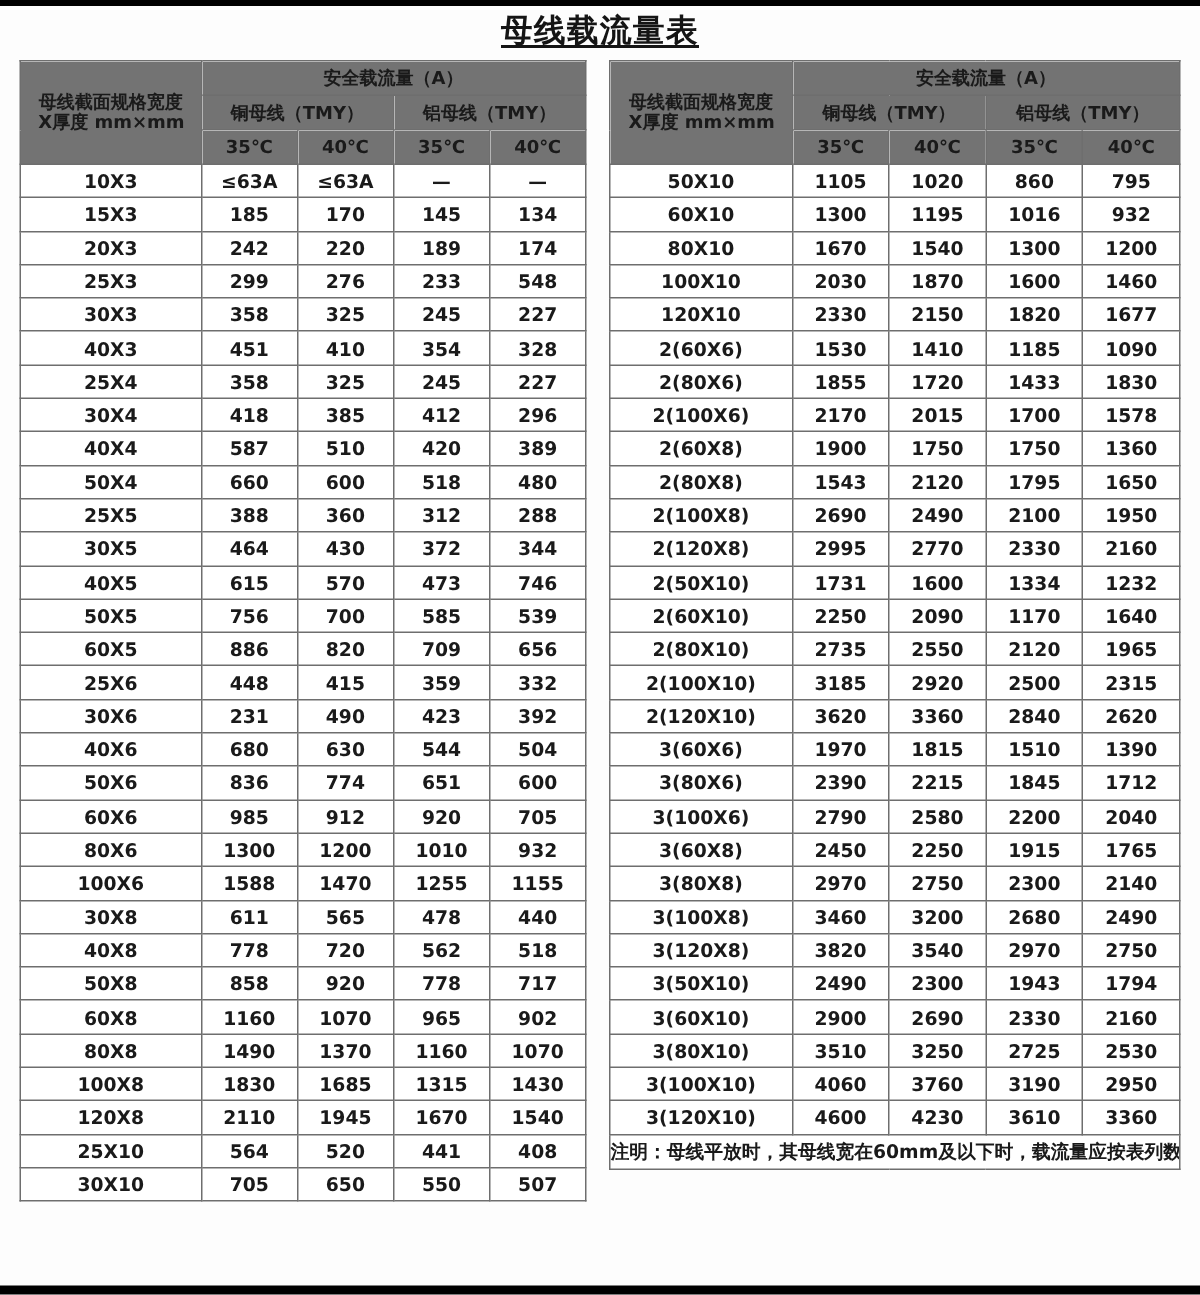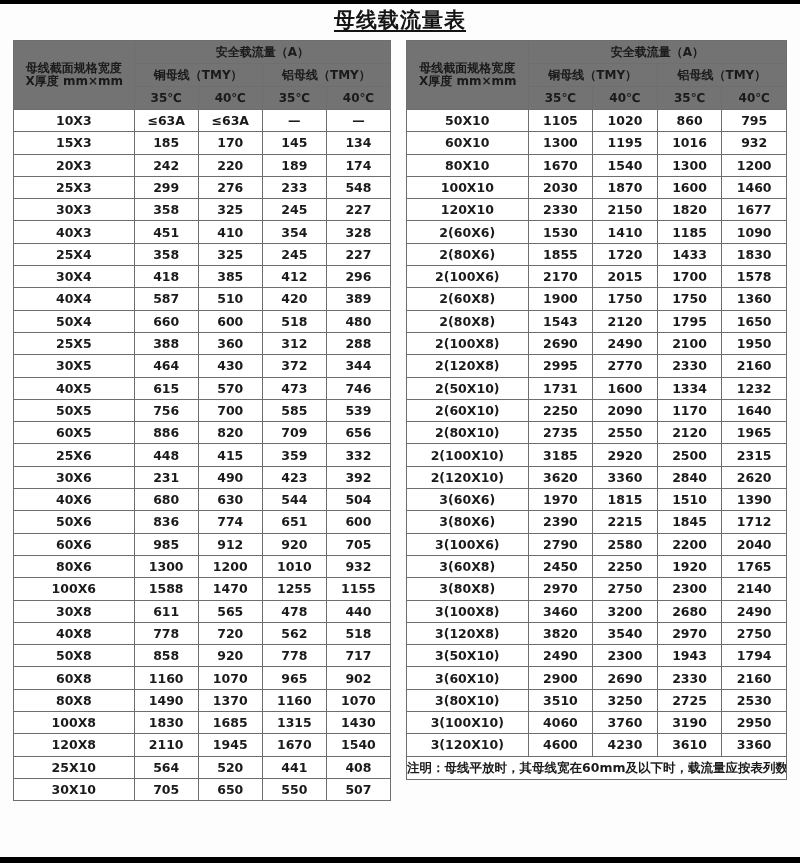--- a/index.html
+++ b/index.html
@@ -530,21 +530,21 @@
               <td class="spec-cell">3(100X6)</td>
               <td class="val">2790</td>
               <td class="val">2580</td>
               <td class="val">2200</td>
               <td class="val">2040</td>
             </tr>
             <tr class="datarow">
               <td class="spec-cell">3(60X8)</td>
               <td class="val">2450</td>
               <td class="val">2250</td>
-              <td class="val">1920</td>
+              <td class="val">1915</td>
               <td class="val">1765</td>
             </tr>
             <tr class="datarow">
               <td class="spec-cell">3(80X8)</td>
               <td class="val">2970</td>
               <td class="val">2750</td>
               <td class="val">2300</td>
               <td class="val">2140</td>
             </tr>
             <tr class="datarow">

